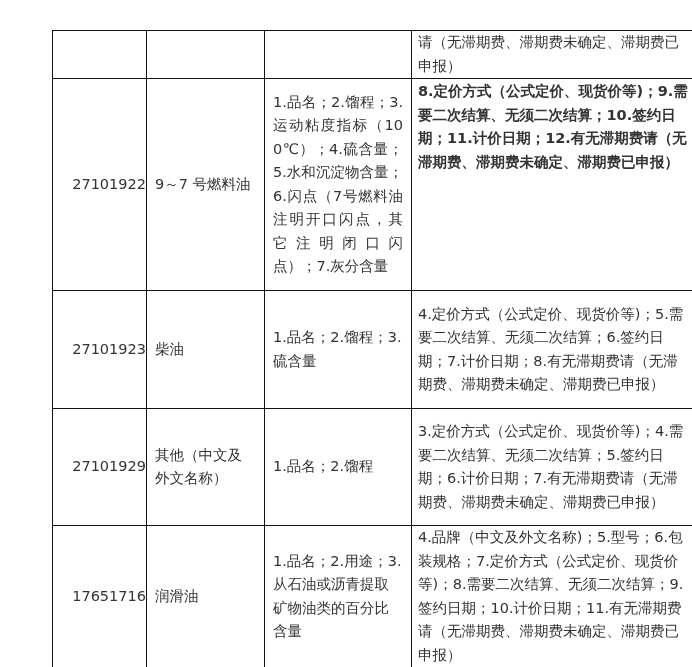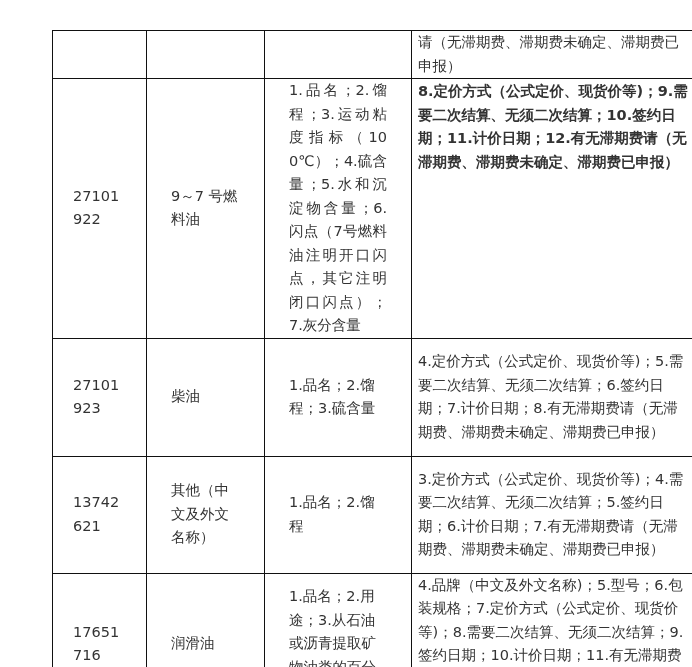--- a/index.html
+++ b/index.html
@@ -19,30 +19,30 @@
     position: absolute;
     left: 24px;
     top: 30px;
     border-collapse: collapse;
     table-layout: fixed;
     width: 645px;
     margin-left: 28px;
   }
   .doc-table td {
     border: 1.5px solid #111111;
-    padding: 0 24px;
+    padding: 0 8px;
     font-size: 14.5px;
     line-height: 23.5px;
     vertical-align: middle;
     word-break: break-all;
     color: #333333;
   }
   .doc-table td.code {
-    text-align: left;
-    padding: 0 20px;
+    text-align: right;
+    padding: 0 0;
   }
   .doc-table td.name {
     text-align: left;
   }
   .doc-table td.elements.justify {
     text-align: justify;
     text-align-last: left;
   }
   .doc-table td.extra {
     text-align: left;
@@ -82,21 +82,21 @@
       <td class="elements justify">1.品名；2.馏程；3.运动粘度指标（100℃）；4.硫含量；5.水和沉淀物含量；6.闪点（7号燃料油注明开口闪点，其它注明闭口闪点）；7.灰分含量</td>
       <td class="extra top-aligned">8.定价方式（公式定价、现货价等)；9.需要二次结算、无须二次结算；10.签约日期；11.计价日期；12.有无滞期费请（无滞期费、滞期费未确定、滞期费已申报）</td>
     </tr>
     <tr class="r2">
       <td class="code">27101923</td>
       <td class="name">柴油</td>
       <td class="elements">1.品名；2.馏程；3.硫含量</td>
       <td class="extra">4.定价方式（公式定价、现货价等)；5.需要二次结算、无须二次结算；6.签约日期；7.计价日期；8.有无滞期费请（无滞期费、滞期费未确定、滞期费已申报）</td>
     </tr>
     <tr class="r3">
-      <td class="code">13742621</td>
+      <td class="code">27101929</td>
       <td class="name">其他（中文及外文名称）</td>
       <td class="elements">1.品名；2.馏程</td>
       <td class="extra">3.定价方式（公式定价、现货价等)；4.需要二次结算、无须二次结算；5.签约日期；6.计价日期；7.有无滞期费请（无滞期费、滞期费未确定、滞期费已申报）</td>
     </tr>
     <tr class="r4">
       <td class="code">17651716</td>
       <td class="name">润滑油</td>
       <td class="elements">1.品名；2.用途；3.从石油或沥青提取矿物油类的百分比含量</td>
       <td class="extra">4.品牌（中文及外文名称)；5.型号；6.包装规格；7.定价方式（公式定价、现货价等)；8.需要二次结算、无须二次结算；9.签约日期；10.计价日期；11.有无滞期费请（无滞期费、滞期费未确定、滞期费已申报）</td>
     </tr>

